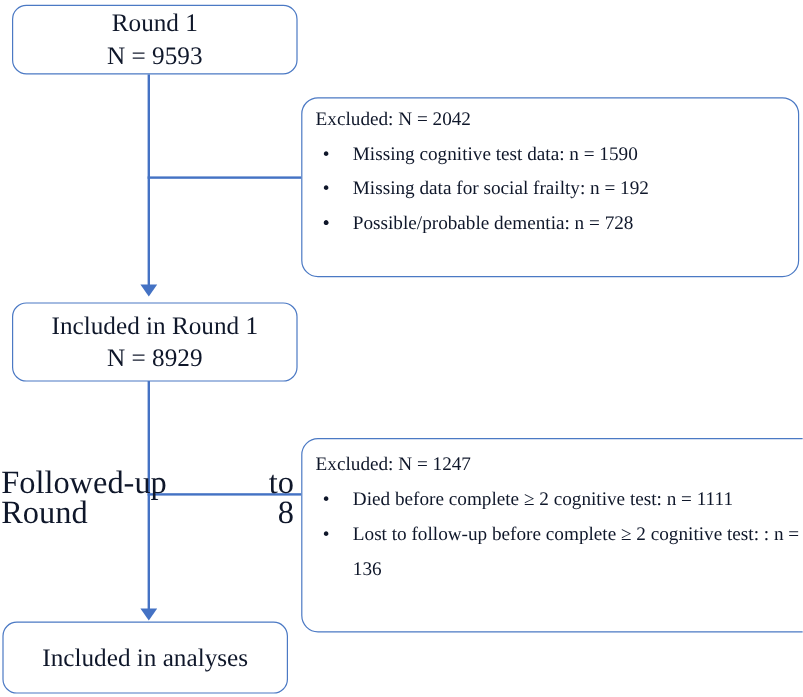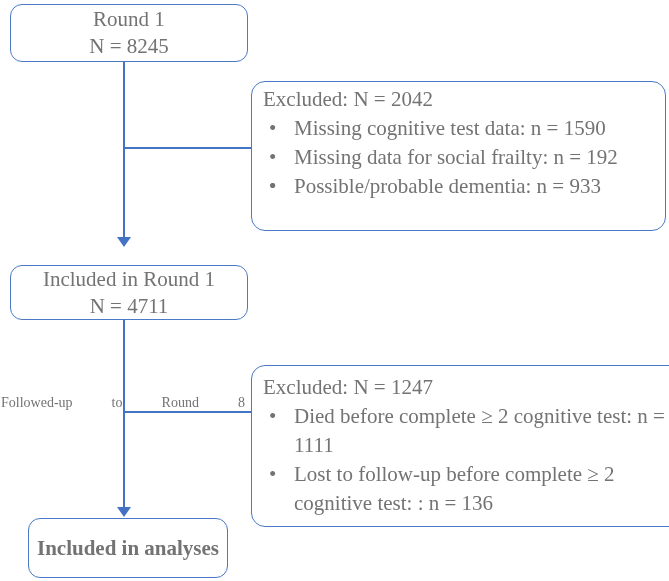--- a/index.html
+++ b/index.html
@@ -6,42 +6,42 @@
     margin: 0;
     padding: 0;
     background: #ffffff;
   }
   #canvas {
     position: relative;
     width: 669px;
     height: 581px;
     background: #ffffff;
     font-family: "Liberation Serif", "DejaVu Serif", serif;
-    color: #737373;
+    color: #0f172a;
     overflow: hidden;
   }
   .box {
     position: absolute;
     box-sizing: border-box;
     background: #ffffff;
     border: 1.6px solid #4b79c4;
     border-radius: 12px;
     z-index: 2;
   }
   .cbox {
     display: flex;
     flex-direction: column;
     justify-content: center;
     align-items: center;
     text-align: center;
     font-size: 21px;
     line-height: 27px;
   }
   .ebox {
-    font-size: 21px;
+    font-size: 16px;
     line-height: 29px;
     border-radius: 14px;
     padding: 3px 0 0 11px;
   }
   .ebox ul {
     margin: 0;
     padding: 0;
     list-style: none;
   }
   .ebox li {
@@ -67,46 +67,46 @@
     border-left: 7px solid transparent;
     border-right: 7px solid transparent;
     border-top: 10px solid #4472c4;
     z-index: 1;
   }
   #box-round1    { left: 10px;  top: 4px;   width: 238px; height: 58px; }
   #vline1        { left: 123px; top: 62px;  height: 176px; }
   #hline1        { left: 123px; top: 147px; width: 128px; }
   #arrow1        { left: 117px; top: 237px; }
   #box-excluded1 { left: 251px; top: 81px;  width: 415px; height: 150px; }
-  #box-included1 { left: 10px;  top: 265px; width: 238px; height: 55px; }
+  #box-included1 { left: 10px;  top: 252px; width: 238px; height: 66px; }
   #vline2        { left: 123px; top: 303px; height: 205px; }
   #hline2        { left: 123px; top: 411px; width: 128px; }
   #arrow2        { left: 117px; top: 507px; }
   #followup-label {
     position: absolute;
     left: 1px;
     top: 390px;
     width: 244px;
-    font-size: 14px;
+    font-size: 27px;
     line-height: 25px;
     text-align: justify;
     text-align-last: justify;
     z-index: 3;
   }
   #box-excluded2 { left: 251px; top: 333px; width: 441px; height: 162px; padding-top: 7px; margin-top: 32px; }
-  #box-analyses  { left: 28px;  top: 518px; width: 200px; height: 60px; font-weight: bold; }
+  #box-analyses  { left: 2px;  top: 518px; width: 238px; height: 60px; }
 </style>
 </head>
 <body>
 
 <div id="canvas">
 
   <div class="box cbox" id="box-round1">
     <div>Round 1</div>
-    <div>N = 8245</div>
+    <div>N = 9593</div>
   </div>
 
   <div class="vline" id="vline1"></div>
   <div class="hline" id="hline1"></div>
   <div class="arrowhead" id="arrow1"></div>
 
   <div class="box ebox" id="box-excluded1">
     <div>Excluded: N = 2042</div>
     <ul>
       <li>
@@ -115,28 +115,28 @@
       </li>
       <li>
         <span class="bullet">•</span>
         <span>Missing data for social frailty: n = 192</span>
       </li>
       <li>
         <span class="bullet">•</span>
       </li>
       <li>
         <span class="bullet">•</span>
-        <span>Possible/probable dementia: n = 933</span>
+        <span>Possible/probable dementia: n = 728</span>
       </li>
     </ul>
   </div>
 
   <div class="box cbox" id="box-included1">
     <div>Included in Round 1</div>
-    <div>N = 4711</div>
+    <div>N = 8929</div>
   </div>
 
   <div class="vline" id="vline2"></div>
   <div class="hline" id="hline2"></div>
   <div class="arrowhead" id="arrow2"></div>
 
   <div id="followup-label">Followed-up to Round 8</div>
 
   <div class="box ebox" id="box-excluded2">
     <div>Excluded: N = 1247</div>

